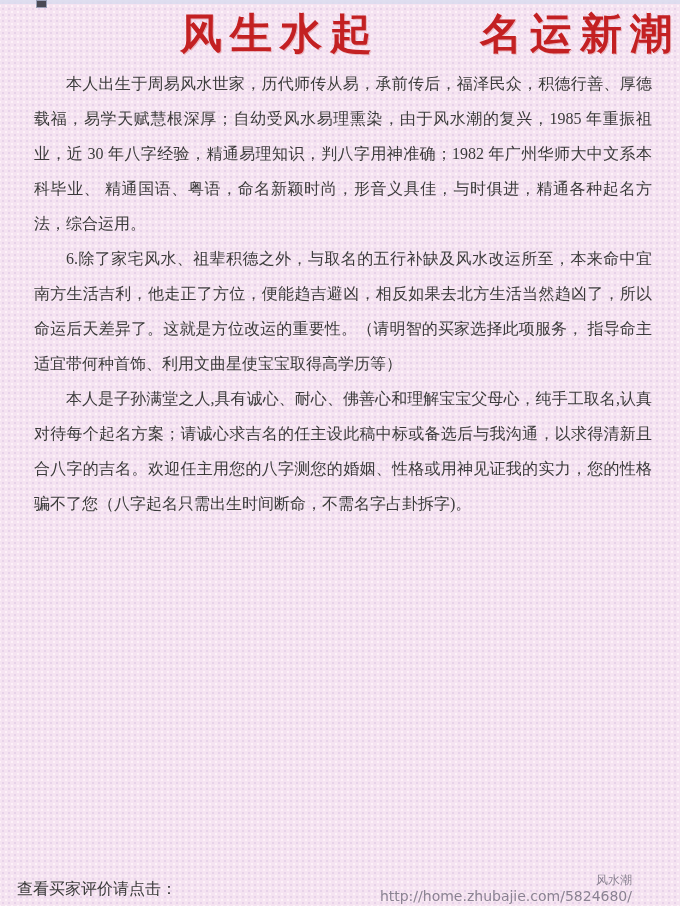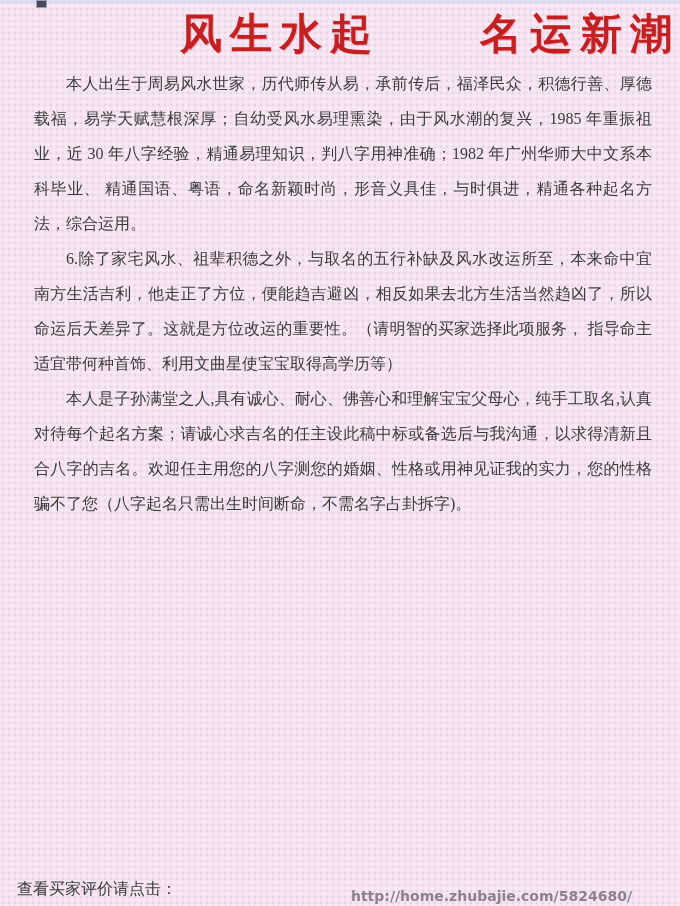--- a/index.html
+++ b/index.html
@@ -52,34 +52,35 @@
     position:absolute;left:5px;bottom:6px;
     font-size:16px;color:#3b3b3b;cursor:pointer;
   }
   .watermark{
     position:absolute;right:4px;bottom:2px;
     text-align:right;
     color:#8a8292;
     line-height:16px;
   }
   .watermark .brand{font-size:12px;}
-  .watermark .url{font-size:14px;font-weight:bold;}
+  .watermark .url{font-size:14px;}
 </style>
 </head>
 <body>
 
 <div class="top-strip"></div>
 <div class="corner-artifact"></div>
 
 <h1 class="title">风生水起　　名运新潮</h1>
 
 <div class="body-text">
   <p>本人出生于周易风水世家，历代师传从易，承前传后，福泽民众，积德行善、厚德载福，易学天赋慧根深厚；自幼受风水易理熏染，由于风水潮的复兴，1985 年重振祖业，近 30 年八字经验，精通易理知识，判八字用神准确；1982 年广州华师大中文系本科毕业、 精通国语、粤语，命名新颖时尚，形音义具佳，与时俱进，精通各种起名方法，综合运用。</p>
   <p>6.除了家宅风水、祖辈积德之外，与取名的五行补缺及风水改运所至，本来命中宜南方生活吉利，他走正了方位，便能趋吉避凶，相反如果去北方生活当然趋凶了，所以命运后天差异了。这就是方位改运的重要性。（请明智的买家选择此项服务， 指导命主适宜带何种首饰、利用文曲星使宝宝取得高学历等）</p>
   <p><span>本人是子孙满堂之人,具有诚心、耐心、佛善心和理解宝宝父母心，纯手工取名,认真对待每个起名方案；请诚心求吉名的任主设此稿中标或备选后与我沟通，以求得清新且合八字的吉名。欢迎任主用您的八字测您的婚姻、性格或用神见证我的实力，您的性格骗不了您（八字起名只需出生时间断命，不需名字占卦拆字)。</span></p>
 </div>
 
 <div class="footer">
   <span class="reviews-link">查看买家评价请点击：</span>
   <div class="watermark">
+    <div class="brand">风水潮</div>
     <div class="url">http://home.zhubajie.com/5824680/</div>
   </div>
 </div>
 
 </body></html>

